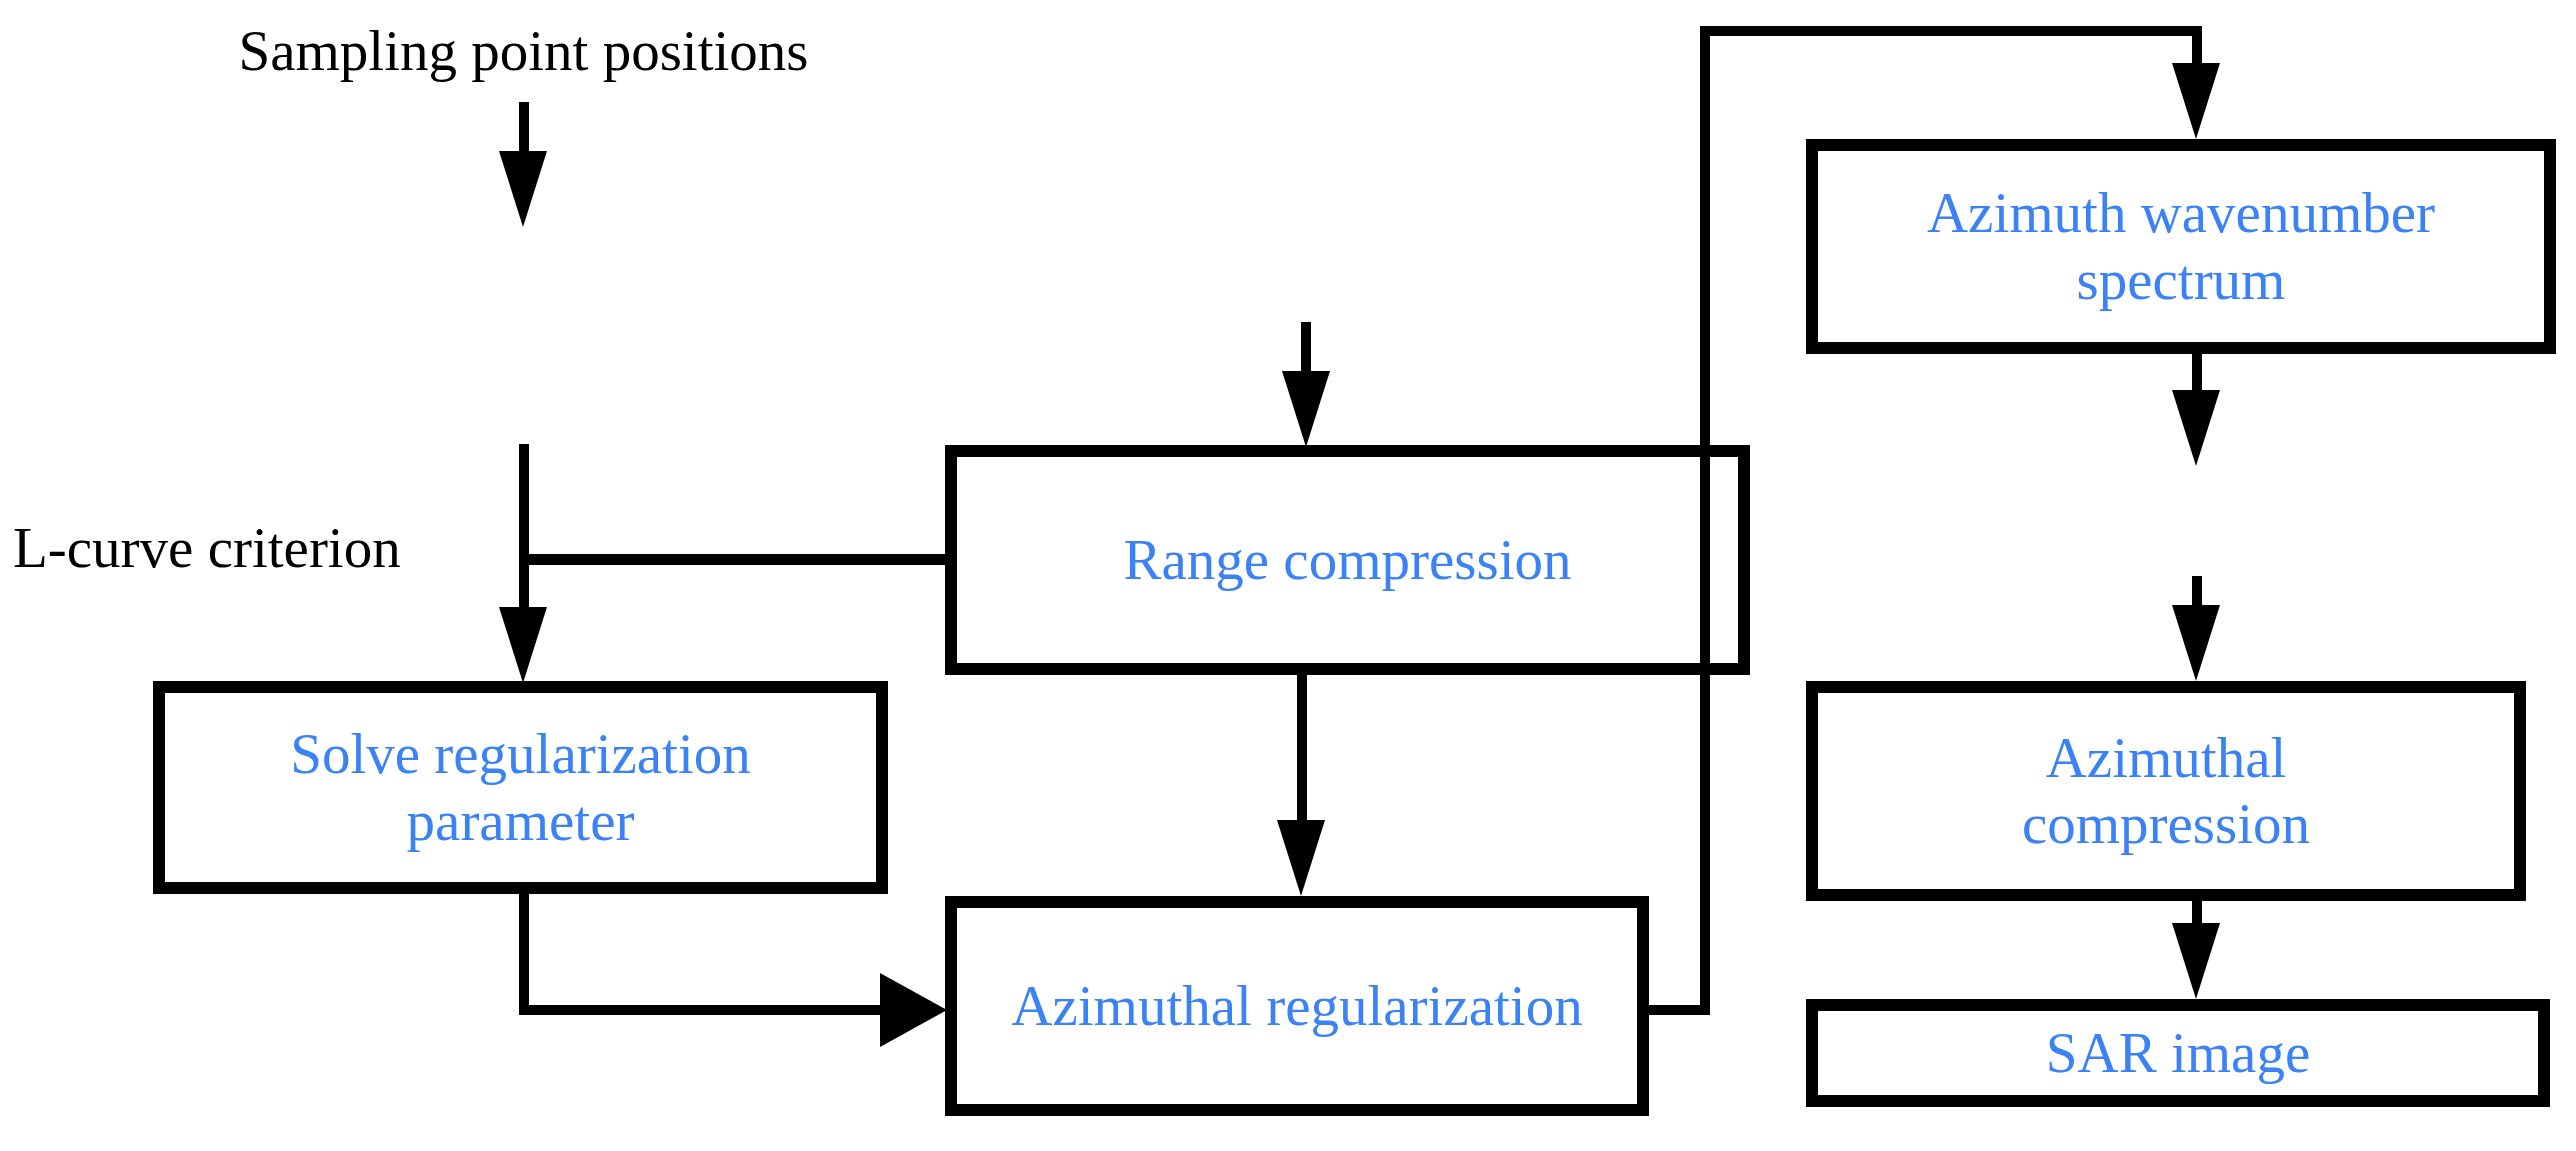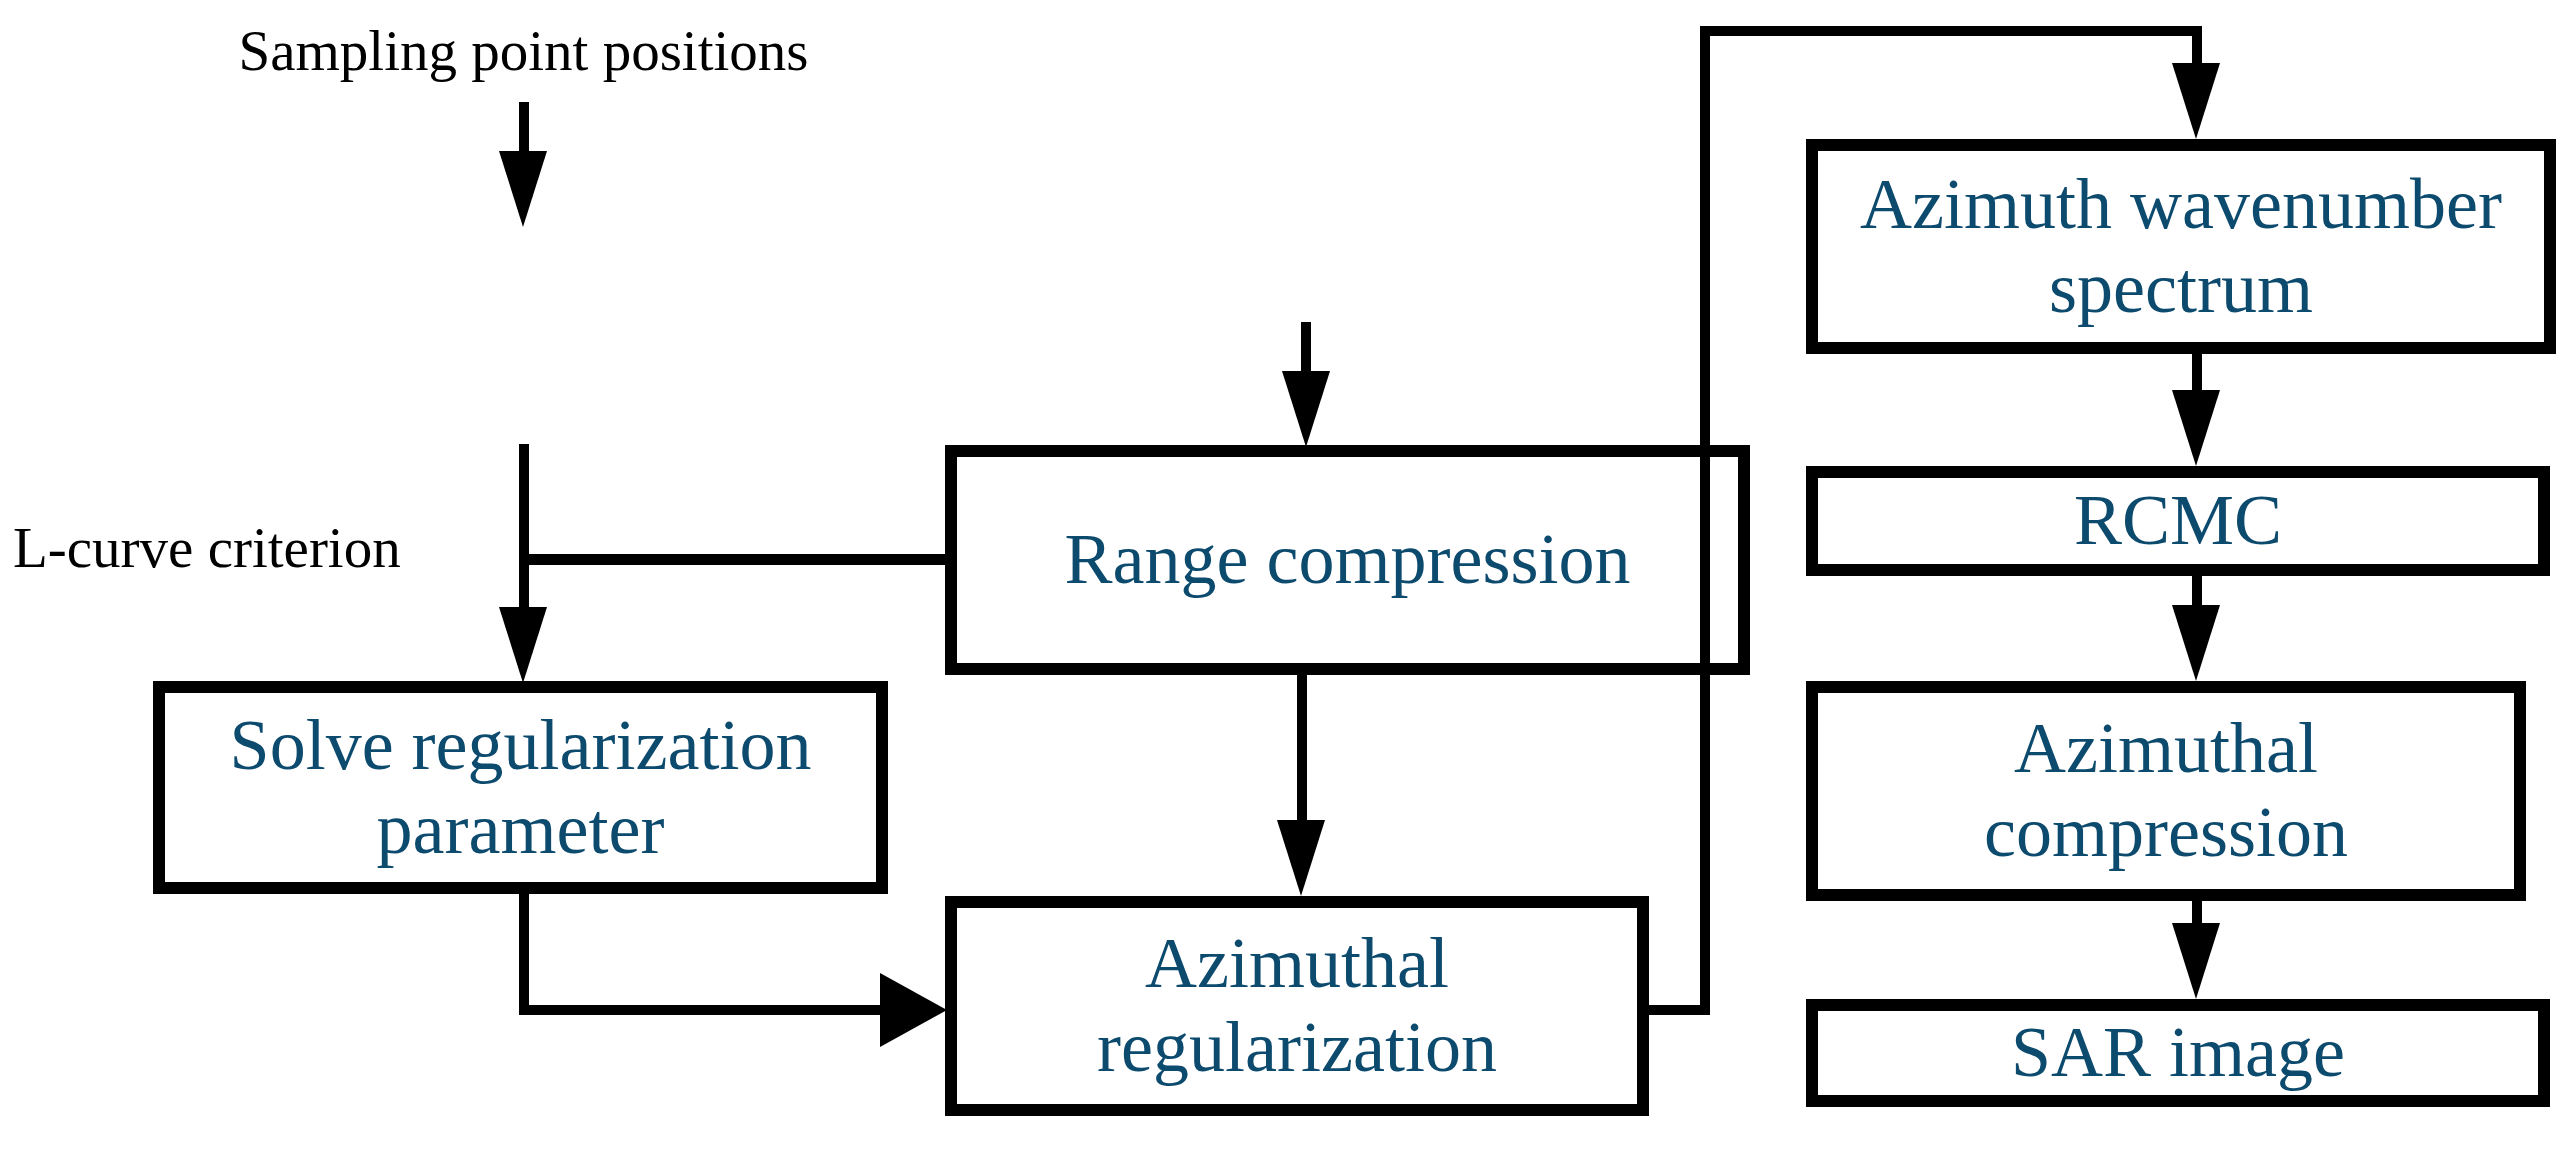--- a/index.html
+++ b/index.html
@@ -21,23 +21,23 @@
     box-sizing: border-box;
     border: 12px solid #000000;
     background: #ffffff;
     display: flex;
     align-items: center;
     justify-content: center;
     text-align: center;
   }
   .node span {
     white-space: pre-wrap;
-    font-size: 72px;
+    font-size: 57px;
     line-height: 1.16;
-    color: #0c4a6e;
+    color: #3b82f6;
   }
   .floating-label {
     position: absolute;
     font-size: 57px;
     line-height: 1.1;
     white-space: pre-wrap;
     color: #000000;
   }
   .center { text-align: center; }
   .line {
@@ -83,23 +83,20 @@
 
   <div class="node" style="left:945px; top:896px; width:704px; height:220px;">
     <span>Azimuthal regularization</span>
   </div>
 
   <div class="node" style="left:1806px; top:139px; width:750px; height:215px;">
     <span>Azimuth wavenumber
 spectrum</span>
   </div>
 
-  <div class="node" style="left:1806px; top:466px; width:744px; height:110px;">
-    <span>RCMC</span>
-  </div>
 
   <div class="node" style="left:1806px; top:681px; width:720px; height:220px;">
     <span>Azimuthal
 compression</span>
   </div>
 
   <div class="node" style="left:1806px; top:999px; width:744px; height:108px;">
     <span>SAR image</span>
   </div>
 

